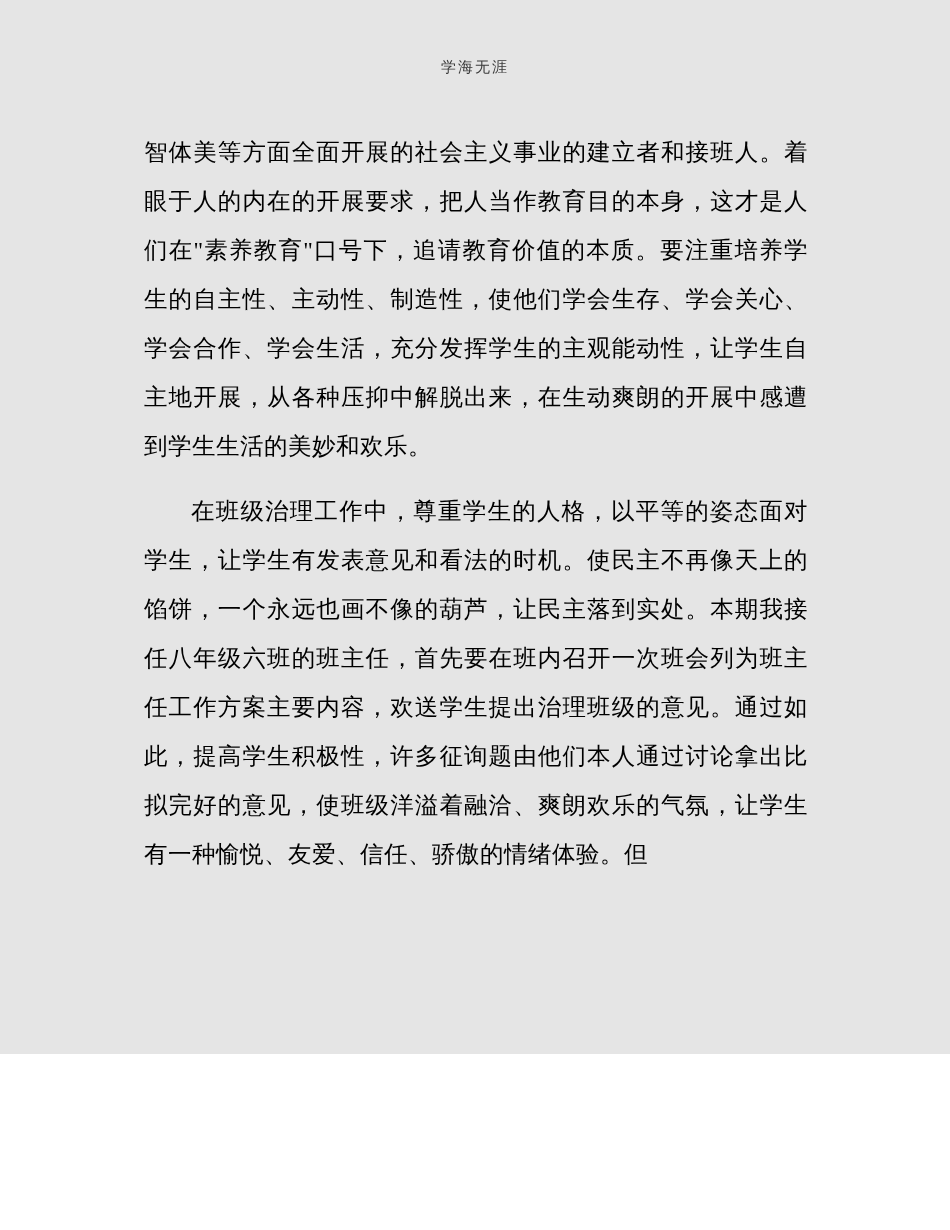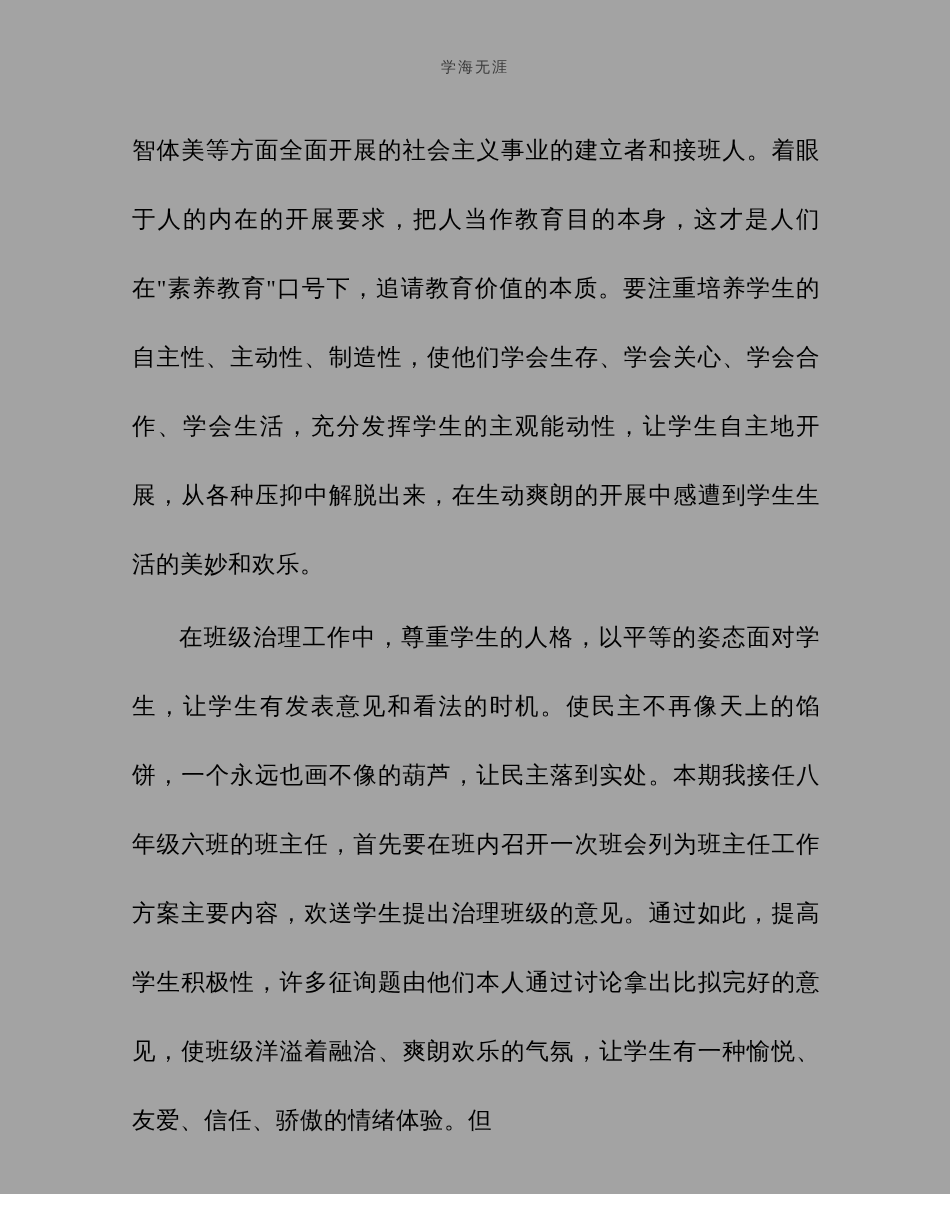--- a/index.html
+++ b/index.html
@@ -3,22 +3,22 @@
 <meta charset="utf-8">
 <style>
   html, body {
     margin: 0;
     padding: 0;
     background: #ffffff;
   }
   .page {
     position: relative;
     width: 950px;
-    height: 1194px;
-    background: #a3a3a3;
+    height: 1054px;
+    background: #e5e5e5;
     overflow: hidden;
     font-family: "Liberation Serif", "DejaVu Serif", serif;
     color: #000000;
   }
   .header {
     position: absolute;
     top: 58px;
     left: 0;
     width: 950px;
     text-align: center;
@@ -28,25 +28,25 @@
     font-family: "Liberation Serif", "DejaVu Serif", serif;
   }
   .body-area {
     position: absolute;
     top: 112px;
     left: 128px;
     width: 696px;
   }
   .para {
     font-size: 23.5px;
-    line-height: 69px;
+    line-height: 49px;
     text-align: justify;
     text-justify: inter-ideograph;
     letter-spacing: 0.5px;
-    margin: 4px;
+    margin: 16px;
     color: #000;
   }
   .para.indent {
     text-indent: 47px;
   }
 </style>
 </head>
 <body>
 
 <div class="page">

